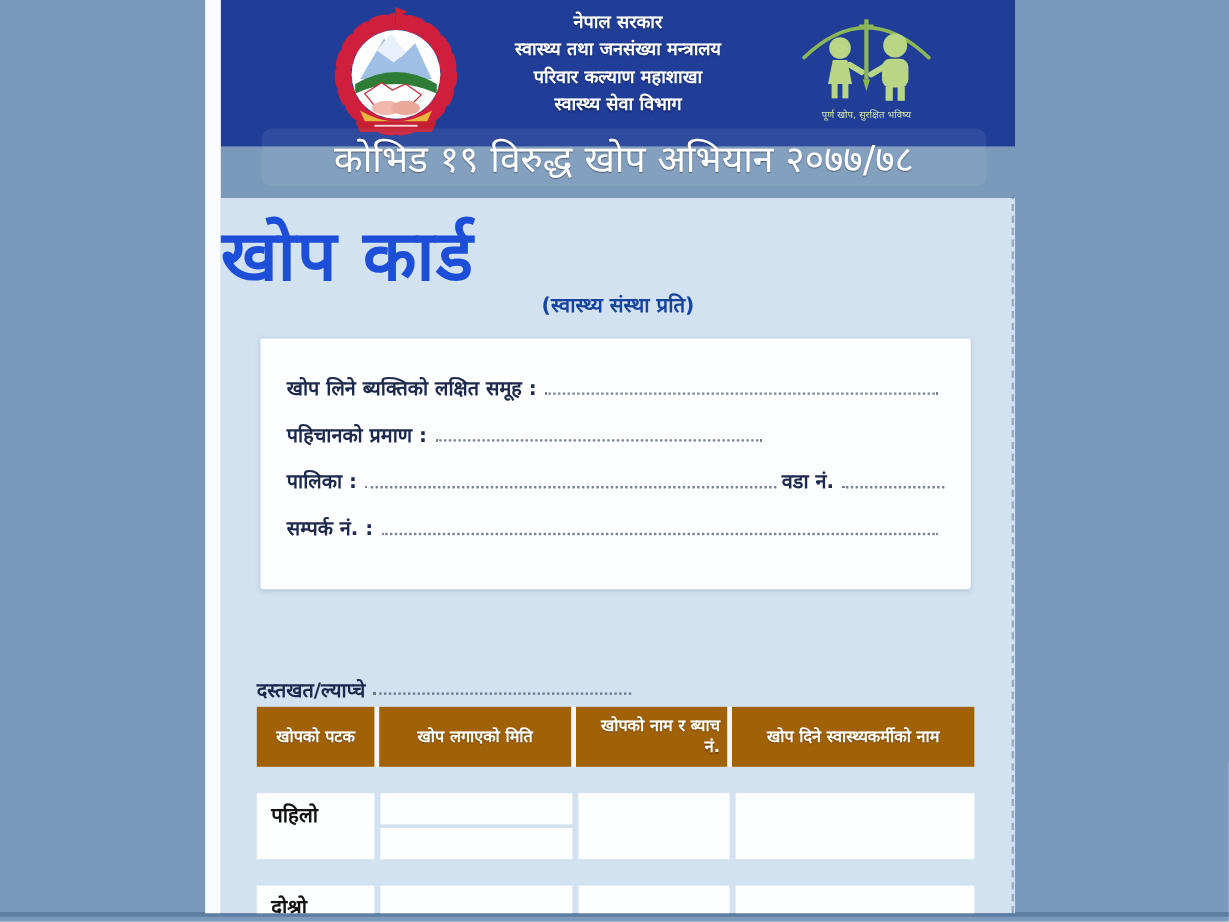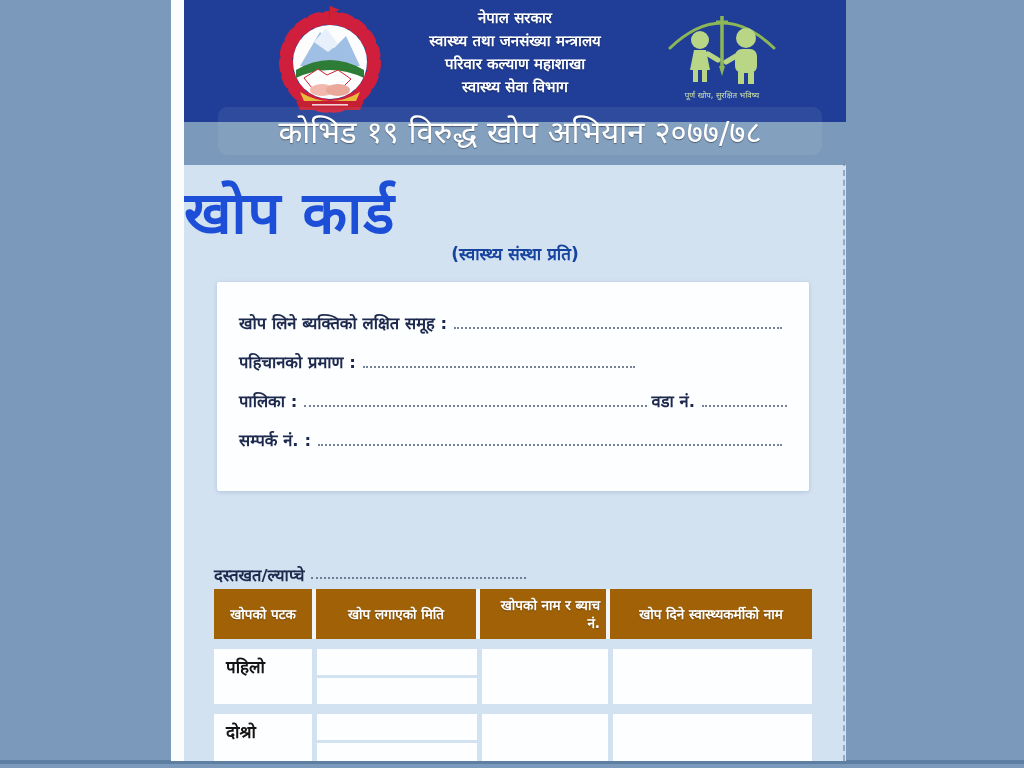--- a/index.html
+++ b/index.html
@@ -92,21 +92,21 @@
   }
   .th {
     height: 50px; background: #a16207; color: #ffffff;
     font-weight: bold; font-size: 13.5px; line-height: 18px;
     display: flex; align-items: center; justify-content: center;
     text-align: right; padding: 2px 6px; box-sizing: border-box;
     text-shadow: 0 1px 1px rgba(0,0,0,.35);
   }
   .trow {
     display: grid; grid-template-columns: 98px 160px 126px 1fr;
-    gap: 5px; margin-top: 10px;
+    gap: 5px; margin-top: 22px;
   }
   .td { background: #fdfeff; min-height: 55px; box-sizing: border-box; }
   .td.dose {
     color: #141414; font-weight: bold; font-size: 17px;
     padding: 6px 0 0 12px;
   }
   .td.split { background: transparent; display: flex; flex-direction: column; gap: 3px; }
   .td.split .sub { flex: 1; background: #fdfeff; }
 </style>
 </head>

